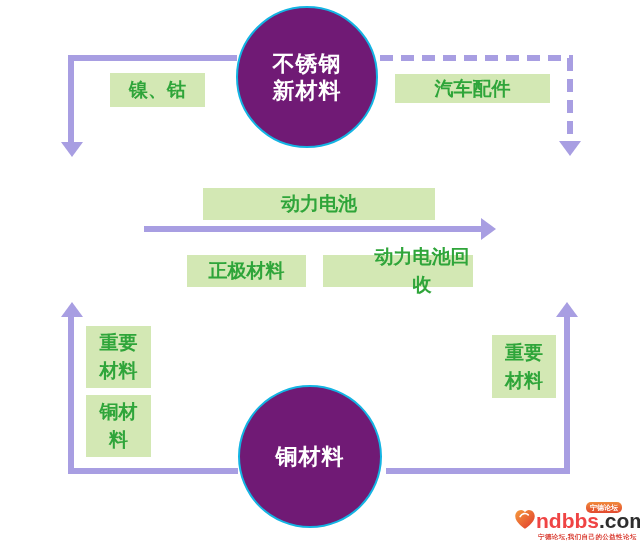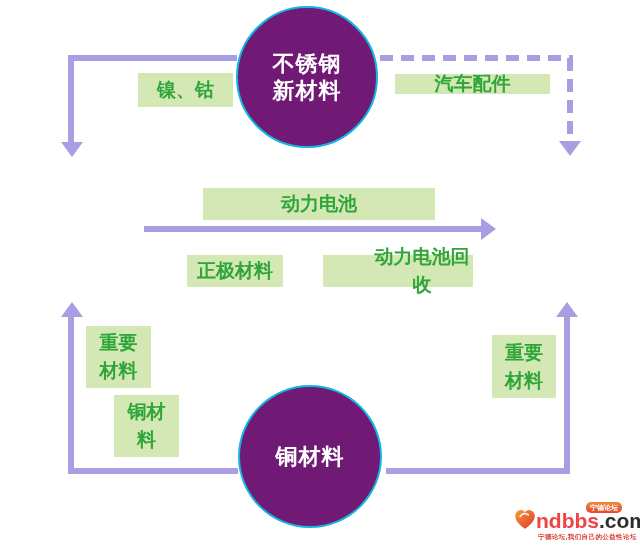--- a/index.html
+++ b/index.html
@@ -79,28 +79,28 @@
   <div class="seg" style="left:386px;top:468px;width:184px;height:6px;"></div>
 
   <div class="node" style="left:236px;top:6px;width:142px;height:142px;">
     <span class="node-label">不锈钢
 新材料</span>
   </div>
   <div class="node" style="left:238px;top:385px;width:144px;height:143px;">
     <span class="node-label">铜材料</span>
   </div>
 
-  <div class="elabel" style="left:110px;top:73px;width:95px;height:34px;margin-left:28px;">镍、钴</div>
-  <div class="elabel" style="left:395px;top:74px;width:155px;height:20px;">汽车配件</div>
+  <div class="elabel" style="left:110px;top:73px;width:95px;height:34px;">镍、钴</div>
+  <div class="elabel" style="left:395px;top:74px;width:155px;height:29px;">汽车配件</div>
   <div class="elabel" style="left:203px;top:188px;width:232px;height:32px;">动力电池</div>
-  <div class="elabel" style="left:187px;top:255px;width:96px;height:32px;">正极材料</div>
+  <div class="elabel" style="left:187px;top:255px;width:119px;height:32px;">正极材料</div>
   <div class="elabel" style="left:323px;top:255px;width:150px;height:32px;padding-left:48px;">动力电池回收</div>
   <div class="elabel" style="left:86px;top:326px;width:65px;height:62px;">重要
 材料</div>
-  <div class="elabel" style="left:86px;top:395px;width:65px;height:62px;margin-left:28px;">铜材
+  <div class="elabel" style="left:86px;top:395px;width:65px;height:62px;">铜材
 料</div>
   <div class="elabel" style="left:492px;top:335px;width:64px;height:63px;">重要
 材料</div>
 
   <div id="watermark">
     <span id="wm-heart">
       <svg viewBox="0 0 32 32" width="26" height="26">
         <defs>
           <linearGradient id="wmg" x1="0" y1="0" x2="1" y2="1">
             <stop offset="0" stop-color="#f59a3c"></stop>

